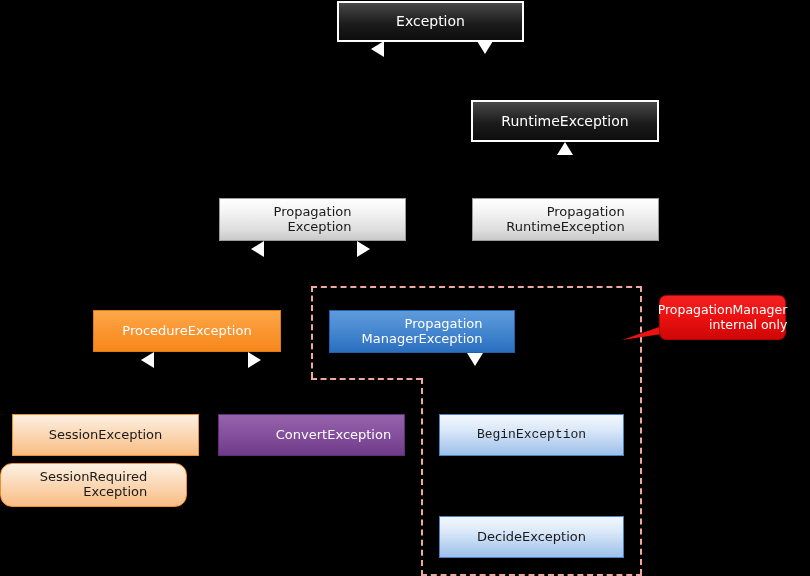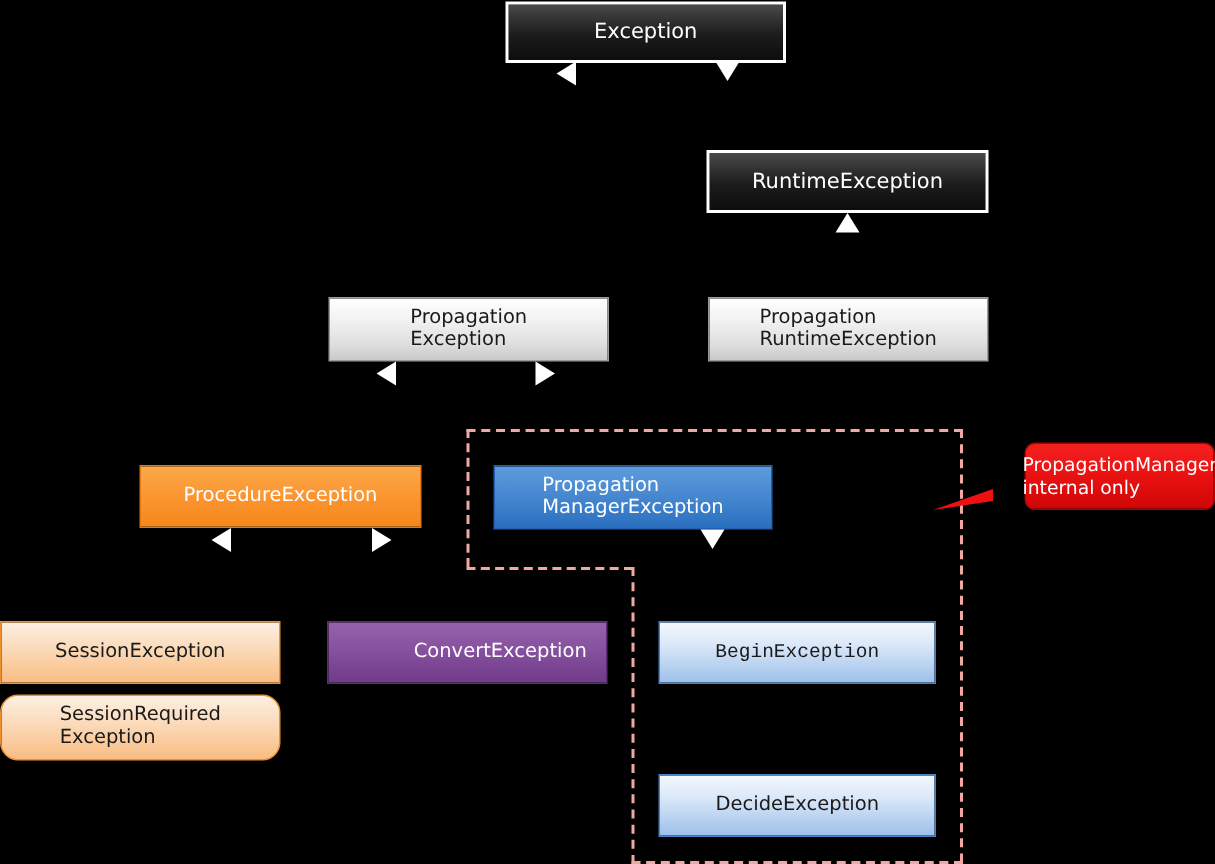--- a/index.html
+++ b/index.html
@@ -18,21 +18,21 @@
     overflow: hidden;
   }
 
   
   .node {
     position: absolute;
     box-sizing: border-box;
     display: flex;
     align-items: center;
     justify-content: center;
-    text-align: left;
+    text-align: right;
     line-height: 1.15;
     font-size: 13px;
     white-space: pre-line;
     z-index: 5;
   }
 
   
   .node.dark {
     background: linear-gradient(to bottom, #4a4a4a 0%, #3a3a3a 18%, #1c1c1c 55%, #0d0d0d 100%);
     border: 2px solid #ffffff;
@@ -153,23 +153,23 @@
     </svg>
     <div class="node dark" style="left: 337px; top: 1px; width: 187px; height: 41px;">Exception</div>
     <div class="node dark" style="left: 471px; top: 100px; width: 188px; height: 42px;">RuntimeException</div>
     <div class="node gray" style="left: 219px; top: 198px; width: 187px; height: 43px;">Propagation
 Exception</div>
     <div class="node gray" style="left: 472px; top: 198px; width: 187px; height: 43px;">Propagation
 RuntimeException</div>
     <div class="node orange" style="left: 93px; top: 310px; width: 188px; height: 42px;">ProcedureException</div>
     <div class="node blue" style="left: 329px; top: 310px; width: 186px; height: 43px;">Propagation
 ManagerException</div>
-    <div class="node red" style="left: 683px; top: 295px; width: 127px; height: 45px;">PropagationManager
+    <div class="node red" style="left: 659px; top: 295px; width: 127px; height: 45px;">PropagationManager
 internal only</div>
-    <div class="node lightorange" style="left: 0px; top: 414px; width: 187px; height: 42px;">SessionException</div>
+    <div class="node lightorange" style="left: 12px; top: 414px; width: 187px; height: 42px;">SessionException</div>
     <div class="node lightorange" style="left: 0px; top: 463px; width: 187px; height: 44px; border-radius: 12px;">SessionRequired
 Exception</div>
     <div class="node purple" style="left: 218px; top: 414px; width: 187px; height: 42px; padding-left: 44px;">ConvertException</div>
     <div class="node lightblue" style="left: 439px; top: 414px; width: 185px; height: 42px; font-family: Liberation Mono, monospace;">BeginException</div>
     <div class="node lightblue" style="left: 439px; top: 516px; width: 185px; height: 42px;">DecideException</div>
     <div class="arrow left" style="left: 371px; top: 41px;"></div>
     <div class="arrow down" style="left: 477px; top: 41px;"></div>
     <div class="arrow up" style="left: 557px; top: 142px;"></div>
     <div class="arrow left" style="left: 251px; top: 241px;"></div>
     <div class="arrow right" style="left: 357px; top: 241px;"></div>

